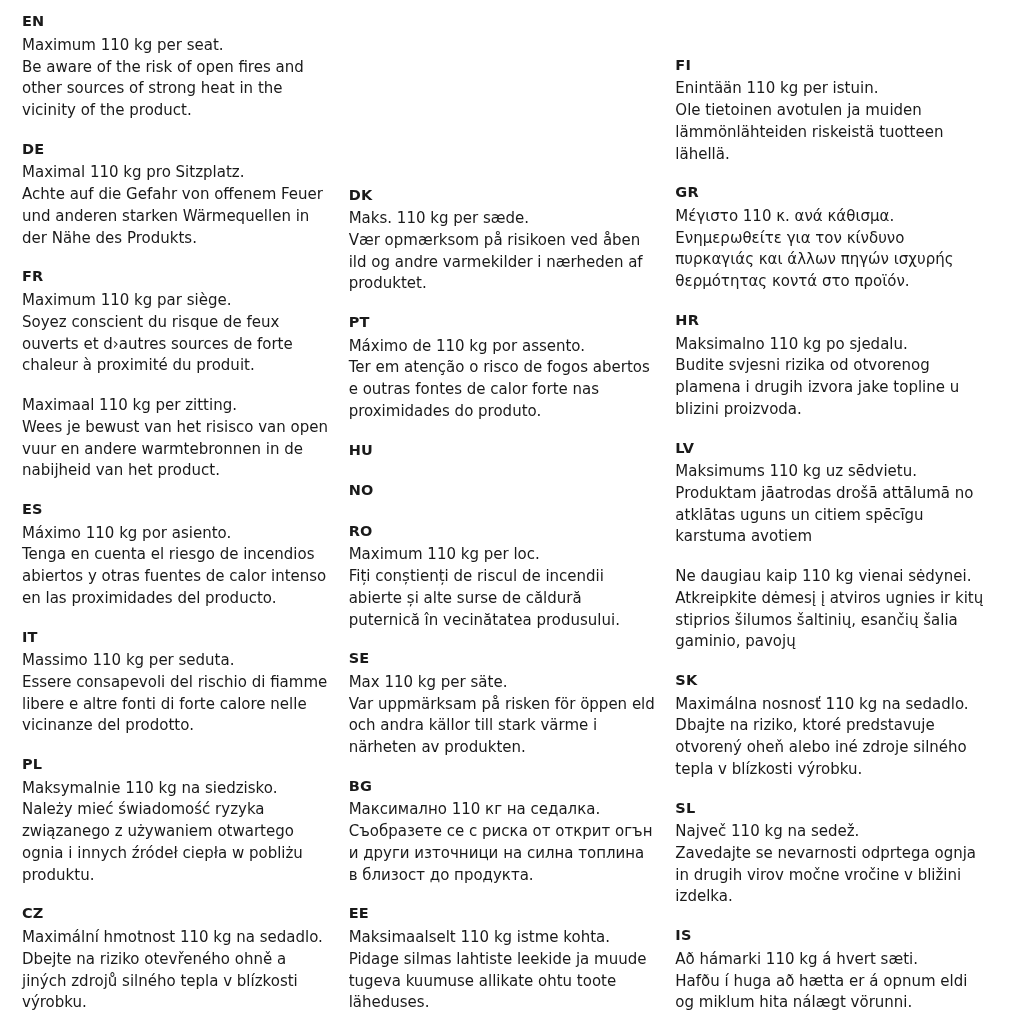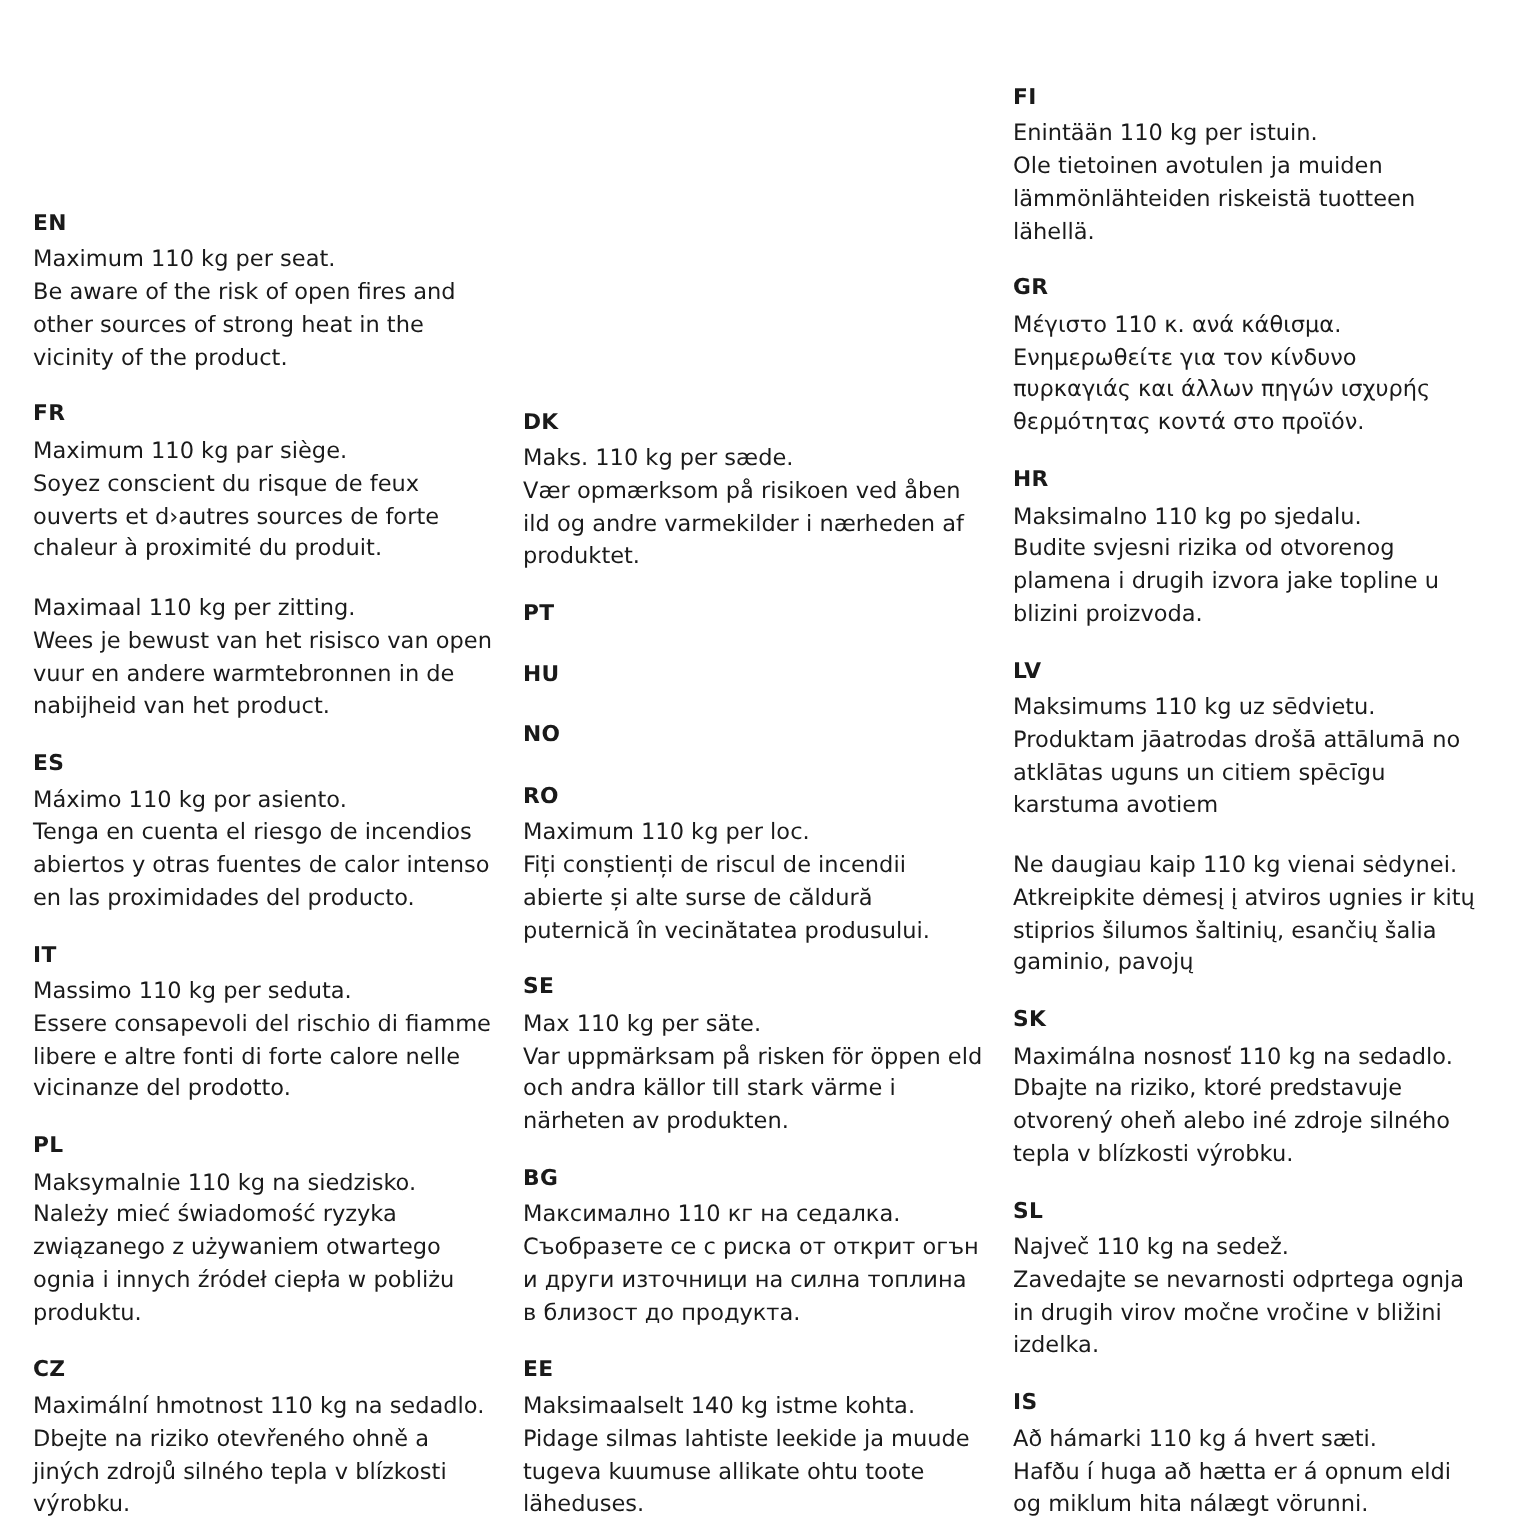--- a/index.html
+++ b/index.html
@@ -54,20 +54,25 @@
 
 <div class="page">
 
   <div class="column">
     <div class="entry">
       <div class="lang-code">EN</div>
       <div class="lang-text">Maximum 110 kg per seat.
 Be aware of the risk of open fires and other sources of strong heat in the vicinity of the product.</div>
     </div>
     <div class="entry">
+      <div class="lang-code">DE</div>
+      <div class="lang-text">Maximal 110 kg pro Sitzplatz.
+Achte auf die Gefahr von offenem Feuer und anderen starken Wärmequellen in der Nähe des Produkts.</div>
+    </div>
+    <div class="entry">
       <div class="lang-code">FR</div>
       <div class="lang-text">Maximum 110 kg par siège.
 Soyez conscient du risque de feux ouverts et d›autres sources de forte chaleur à proximité du produit.</div>
     </div>
     <div class="entry">
       <div class="lang-text">Maximaal 110 kg per zitting.
 Wees je bewust van het risisco van open vuur en andere warmtebronnen in de nabijheid van het product.</div>
     </div>
     <div class="entry">
       <div class="lang-code">ES</div>
@@ -92,20 +97,22 @@
   </div>
 
   <div class="column">
     <div class="entry">
       <div class="lang-code">DK</div>
       <div class="lang-text">Maks. 110 kg per sæde.
 Vær opmærksom på risikoen ved åben ild og andre varmekilder i nærheden af produktet.</div>
     </div>
     <div class="entry">
       <div class="lang-code">PT</div>
+      <div class="lang-text">Máximo de 110 kg por assento.
+Ter em atenção o risco de fogos abertos e outras fontes de calor forte nas proximidades do produto.</div>
     </div>
     <div class="entry">
       <div class="lang-code">HU</div>
     </div>
     <div class="entry">
       <div class="lang-code">NO</div>
     </div>
     <div class="entry">
       <div class="lang-code">RO</div>
       <div class="lang-text">Maximum 110 kg per loc.
@@ -116,21 +123,21 @@
       <div class="lang-text">Max 110 kg per säte.
 Var uppmärksam på risken för öppen eld och andra källor till stark värme i närheten av produkten.</div>
     </div>
     <div class="entry">
       <div class="lang-code">BG</div>
       <div class="lang-text">Максимално 110 кг на седалка.
 Съобразете се с риска от открит огън и други източници на силна топлина в близост до продукта.</div>
     </div>
     <div class="entry">
       <div class="lang-code">EE</div>
-      <div class="lang-text">Maksimaalselt 140 kg istme kohta.
+      <div class="lang-text">Maksimaalselt 110 kg istme kohta.
 Pidage silmas lahtiste leekide ja muude tugeva kuumuse allikate ohtu toote läheduses.</div>
     </div>
   </div>
 
   <div class="column">
     <div class="entry">
       <div class="lang-code">FI</div>
       <div class="lang-text">Enintään 110 kg per istuin.
 Ole tietoinen avotulen ja muiden lämmönlähteiden riskeistä tuotteen lähellä.</div>
     </div>

